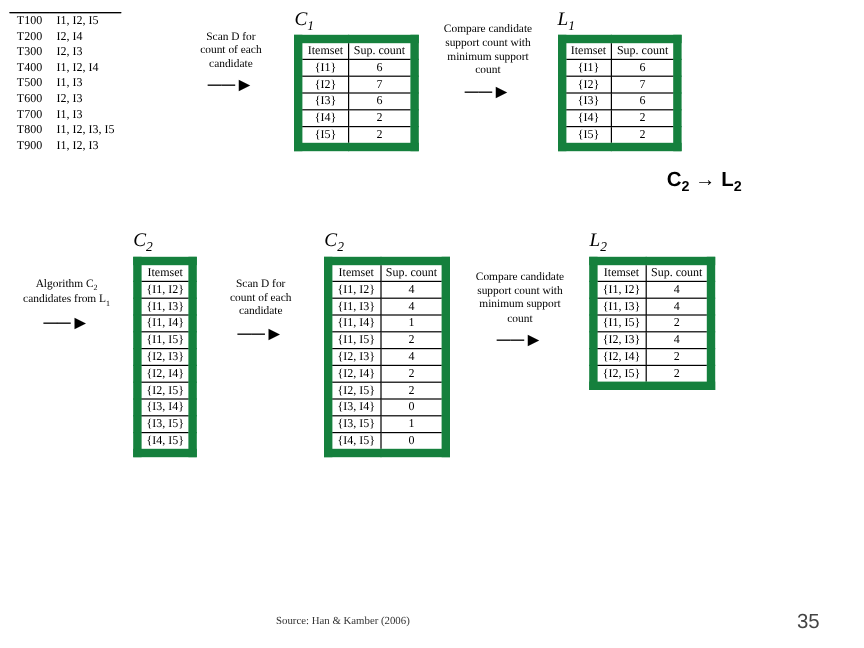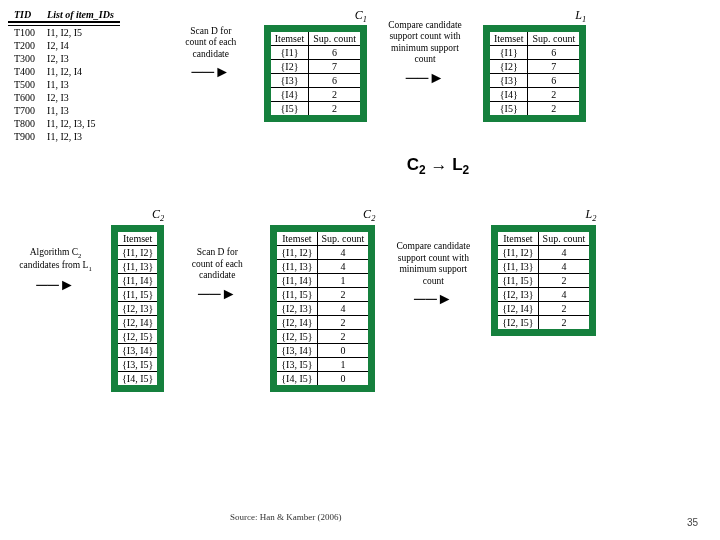--- a/index.html
+++ b/index.html
@@ -5,40 +5,36 @@
 body{margin:0;padding:8px;font-family:Georgia,'Times New Roman',serif;font-size:10px;color:#000;background:#fff;width:720px;height:540px;box-sizing:border-box;position:relative}
 .top-row{display:flex;align-items:flex-start;gap:8px}
 .tbl{border-collapse:collapse}
 .tbl td,.tbl th{padding:1px 6px;text-align:left;font-size:10px;font-family:Georgia,serif}
 .tbl-tx{border:none}
 .tbl-tx th{border-bottom:2px solid #000;font-weight:bold;font-style:italic}
 .tbl-tx tr.hdr-underline td{border-bottom:1px solid #000}
 .tbl-box{border:7px solid #15803d}
 .tbl-box th,.tbl-box td{border:1px solid #000;text-align:center;padding:1px 4px}
 .tbl-box th{font-weight:normal}
-.caption{text-align:right;font-size:12px;font-style:italic;margin-bottom:1px}
+.caption{text-align:left;font-size:16px;font-style:italic;margin-bottom:1px}
 .step-text{text-align:center;font-size:9.5px;line-height:1.2;width:90px}
 .arrow{font-size:16px;text-align:center;margin-top:2px}
 .title{font-family:Arial,Helvetica,sans-serif;font-size:19px;font-weight:bold;text-align:center;margin:12px 0 4px 250px;width:360px}
-.sub{font-family:Arial,Helvetica,sans-serif;font-size:17px;font-weight:bold;text-align:center}
+.sub{font-family:Arial,Helvetica,sans-serif;font-size:17px;font-weight:bold;text-align:right}
 .mid-row{display:flex;align-items:flex-start;gap:8px;margin-top:30px}
 .src{position:absolute;bottom:18px;left:230px;font-family:Liberation Serif, serif;font-size:9px;color:#333}
-.pagenum{position:absolute;bottom:12px;right:22px;font-family:Arial,sans-serif;font-size:10px;color:#444}
+.pagenum{position:absolute;bottom:12px;right:37px;font-family:Arial,sans-serif;font-size:17px;color:#444}
 sub{font-size:70%}
 </style>
 </head>
 <body>
 
 <div class="top-row">
   <table class="tbl tbl-tx">
     <tbody>
-        <tr>
-          <th>TID</th>
-          <th>List of item_IDs</th>
-        </tr>
     <tr class="hdr-underline">
           <td></td>
           <td></td>
         </tr>
     </tbody>
       <tbody>
         <tr>
           <td>T100</td>
           <td>I1, I2, I5</td>
         </tr>

